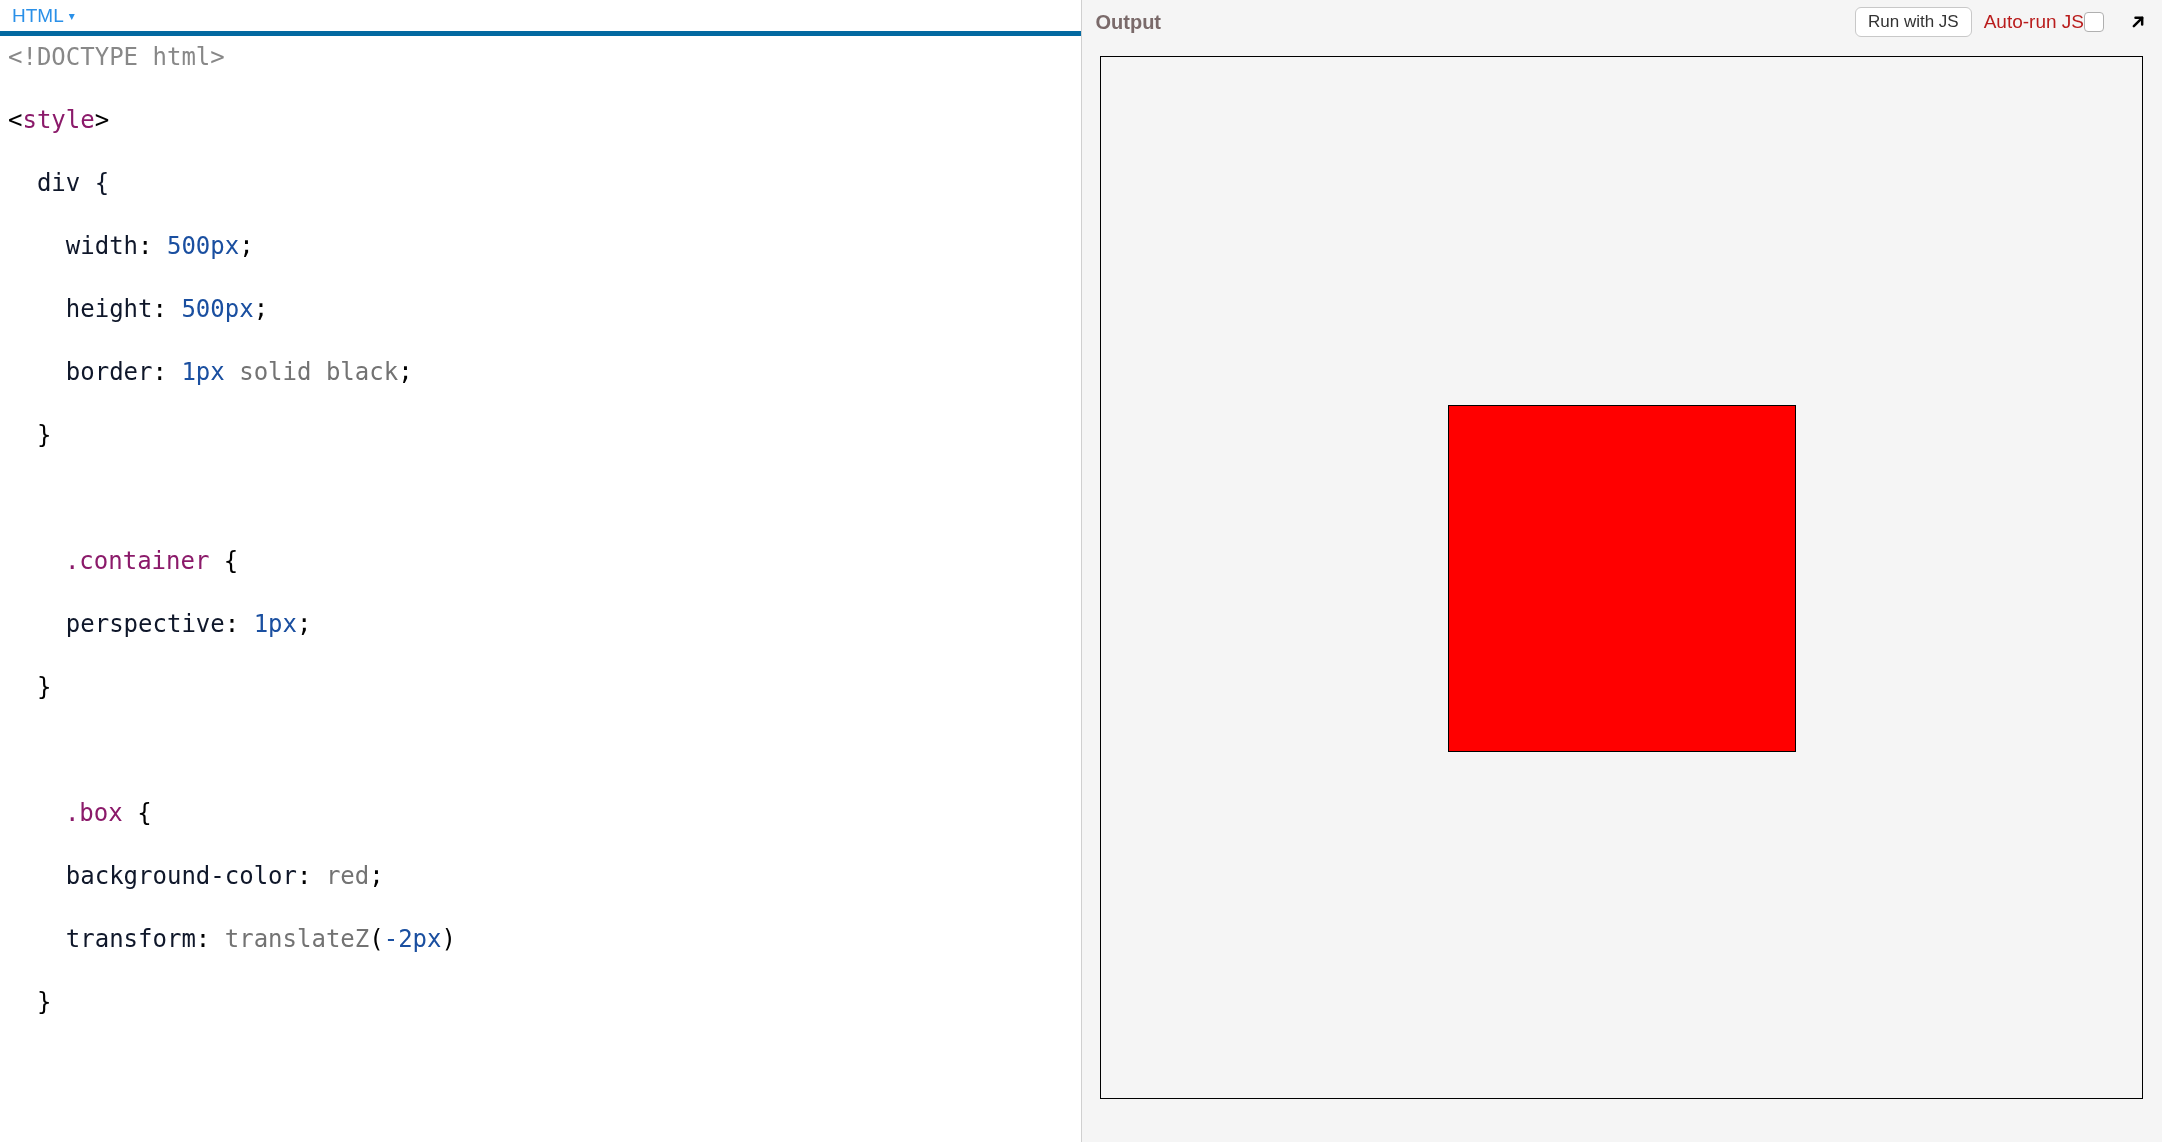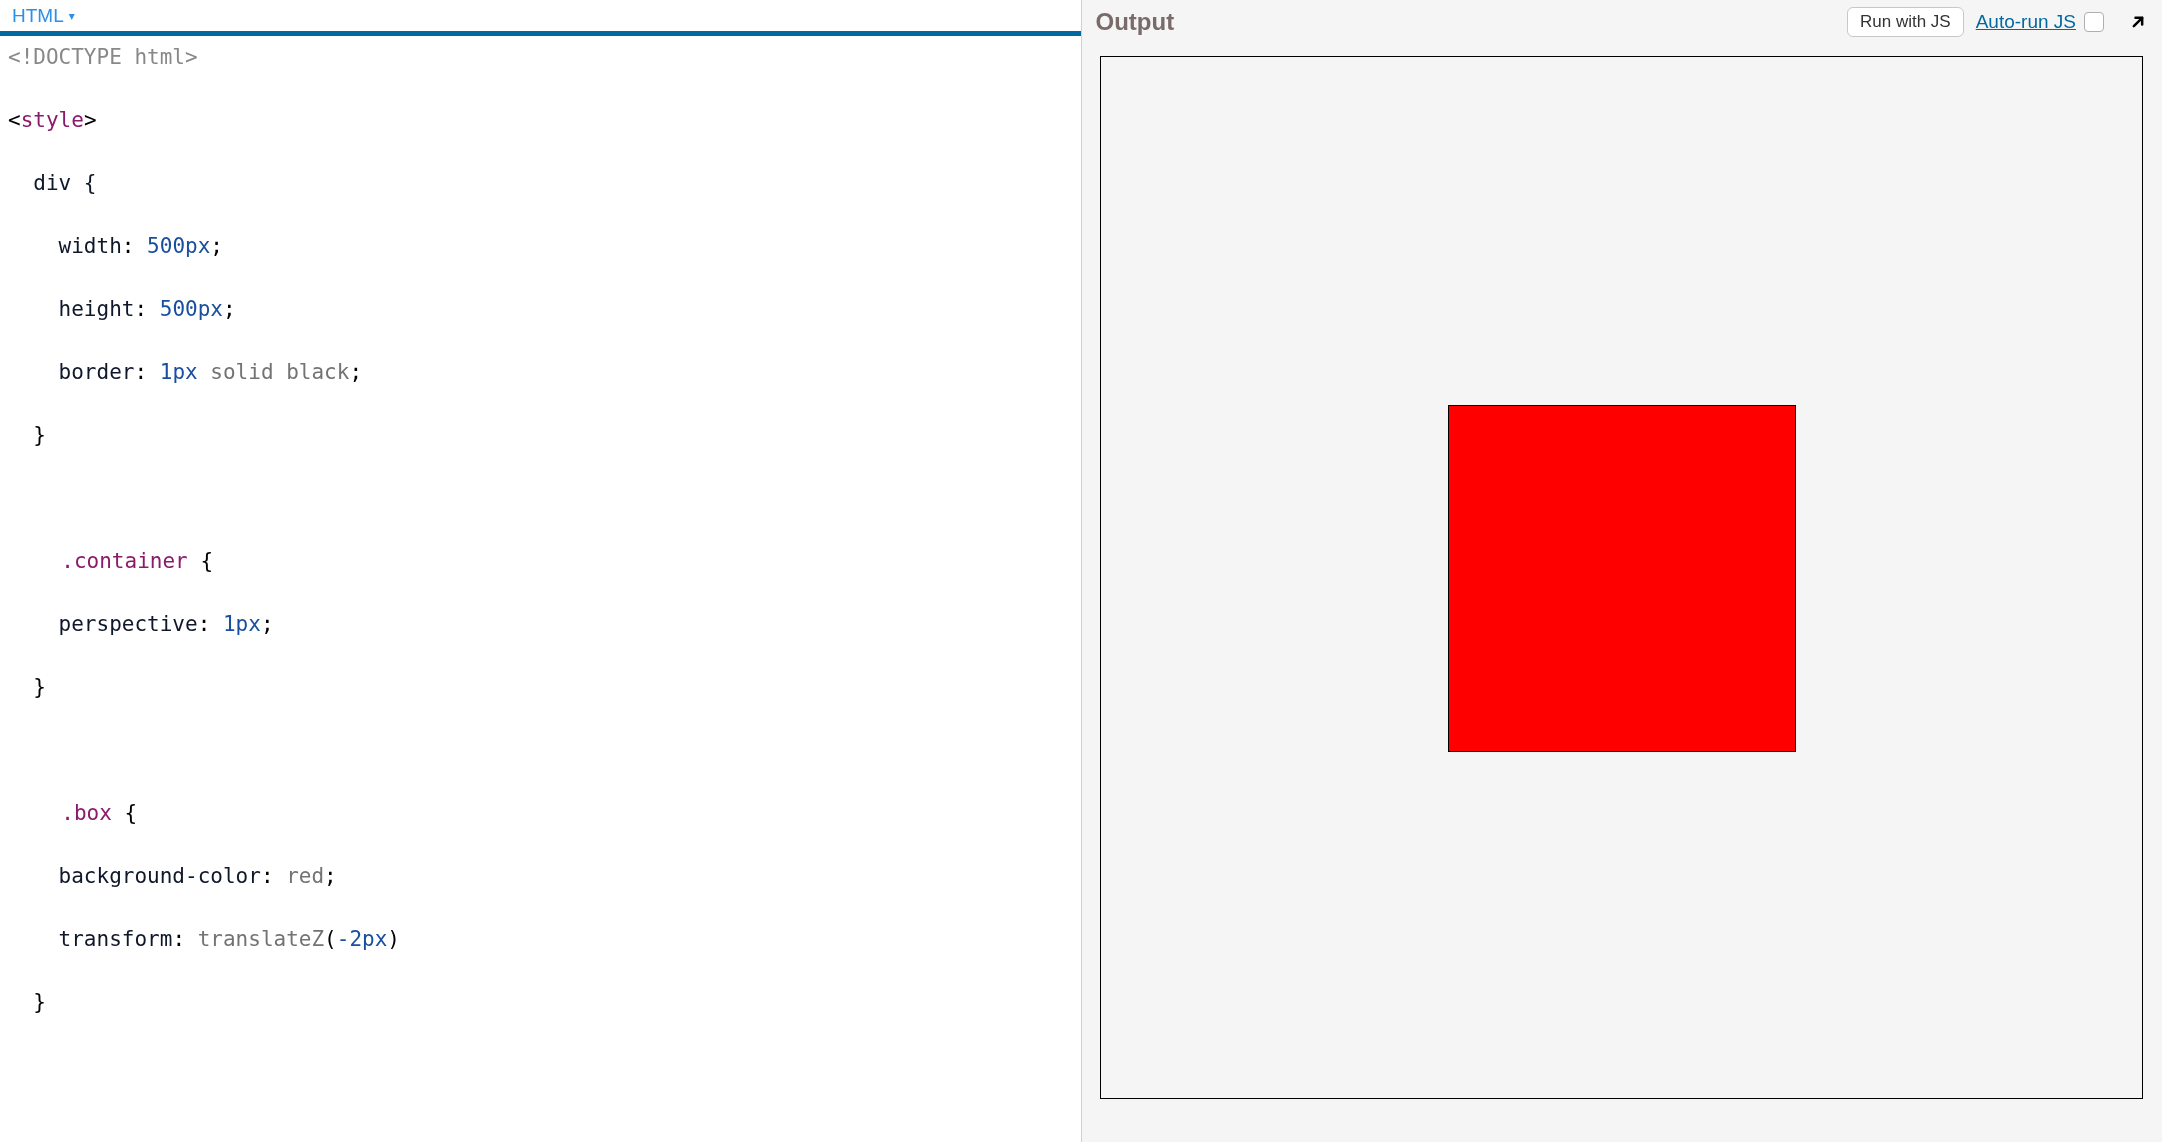--- a/index.html
+++ b/index.html
@@ -37,21 +37,21 @@
       gap: 5px;
       cursor: pointer;
     }
     .lang-dropdown .caret {
       font-size: 12px;
     }
     .code-editor {
       flex: 1;
       padding: 6px 8px;
       font-family: "SF Mono", Menlo, Monaco, Consolas, monospace;
-      font-size: 21px;
+      font-size: 24px;
       line-height: 31.5px;
       white-space: pre;
       overflow: auto;
       color: #000;
       position: relative;
     }
     .code-editor .line { display: block; min-height: 31.5px; }
     .tok-doctype { color: #888; }
     .tok-tag { color: #8b1a6a; }
     .tok-prop { color: #0f172a; }
@@ -68,41 +68,40 @@
     }
     .output-header {
       height: 44px;
       display: flex;
       align-items: center;
       padding: 0 14px;
       gap: 12px;
     }
     .output-title {
       color: #7a6a6a;
-      font-size: 24px;
+      font-size: 20px;
       font-weight: 600;
       flex: 1;
     }
     .run-button {
       background: #fff;
       border: 1px solid #c8c8c8;
       border-radius: 6px;
       padding: 4px 12px;
       font-size: 17px;
       font-family: inherit;
       cursor: pointer;
       color: #333;
     }
     .autorun {
       display: flex;
       align-items: center;
-      gap: 8px;
+      gap: 0;
       font-size: 19px;
-      color: #0369a1;
-      text-decoration: underline;
+      color: #b91c1c;
     }
     .autorun-checkbox {
       width: 20px;
       height: 20px;
       border: 1px solid #b0b0b0;
       border-radius: 4px;
       background: #fff;
       cursor: pointer;
     }
     .expand-icon {

